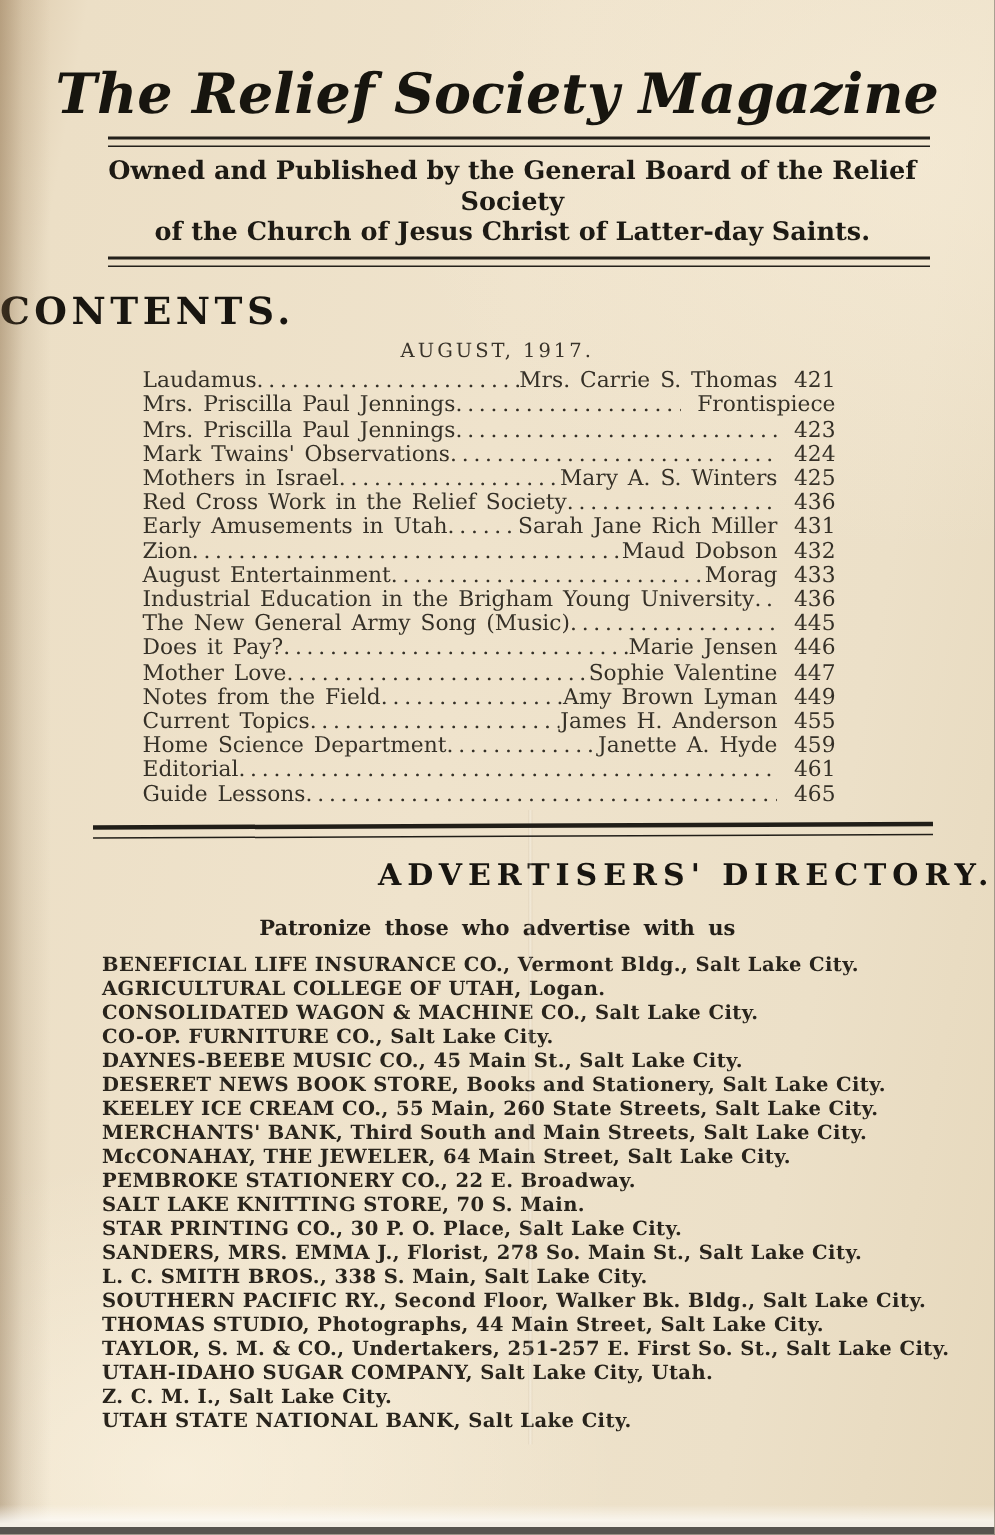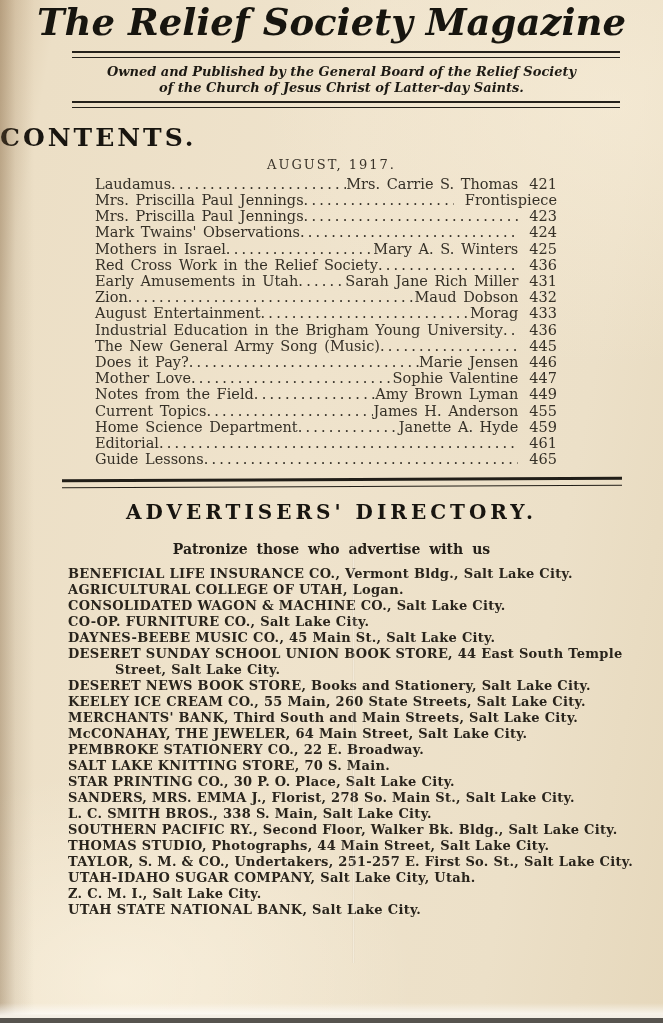--- a/index.html
+++ b/index.html
@@ -29,43 +29,42 @@
   }
   .edge-bottom {
     position: absolute; left: 0; right: 0; bottom: 0; height: 20px;
     background: linear-gradient(to bottom, rgba(255,255,255,0) 0%, rgba(255,255,255,0.65) 70%, #f4efe6 85%);
     border-bottom: 5px solid #57544f;
     box-sizing: border-box;
     pointer-events: none;
   }
 
   
-  .masthead { }
+  .masthead { padding-top: 40px; }
   .page-title {
     margin: 0;
     text-align: center;
     font-size: 37px;
     font-weight: bold;
     font-style: italic;
     letter-spacing: 0px;
     color: #17150f;
   }
   .rule-double {
     margin: 7px 43px 0 72px;
     height: 4px;
     border-top: 2px solid #24211b;
     border-bottom: 1px solid #24211b;
   }
   .publisher-line {
     margin: 6px 40px 0 60px;
     text-align: center;
-    font-size: 13px;
+    font-size: 17px;
     line-height: 1.22;
     font-weight: bold;
-    font-style: italic;
     color: #1d1a14;
   }
   .rule-double.below-publisher { margin-top: 5px; }
 
   
   .contents-heading {
     margin: 15px 0 0 0;
     text-align: left;
     font-size: 25px;
     font-weight: bold;
@@ -102,21 +101,21 @@
   
   .rule-heavy {
     margin: 11px 41px 0 62px;
     height: 5px;
     border-top: 3px solid #211e18;
     border-bottom: 1px solid #211e18;
     transform: rotate(-0.25deg);
   }
   .directory-heading {
     margin-top: 13px;
-    text-align: center;
+    text-align: right;
     font-size: 20px;
     font-weight: bold;
     letter-spacing: 4px;
     color: #181510;
   }
   .directory-tagline {
     margin-top: 5px;
     text-align: center;
     font-size: 14px;
     font-weight: bold;
@@ -263,21 +262,20 @@
   <div class="rule-heavy"></div>
   <h2 class="directory-heading">ADVERTISERS'  DIRECTORY.</h2>
   <div class="directory-tagline">Patronize those who advertise with us</div>
 
   <div class="ad-list">
       <div class="ad-item">BENEFICIAL LIFE INSURANCE CO., Vermont Bldg., Salt Lake City.</div>
       <div class="ad-item">AGRICULTURAL COLLEGE OF UTAH, Logan.</div>
       <div class="ad-item">CONSOLIDATED WAGON &amp; MACHINE CO., Salt Lake City.</div>
       <div class="ad-item">CO-OP. FURNITURE CO., Salt Lake City.</div>
       <div class="ad-item">DAYNES-BEEBE MUSIC CO., 45 Main St., Salt Lake City.</div>
-      <div class="ad-item">DESERET SUNDAY SCHOOL UNION BOOK STORE, 44 East South Temple Street, Salt Lake City.</div>
       <div class="ad-item">DESERET NEWS BOOK STORE, Books and Stationery, Salt Lake City.</div>
       <div class="ad-item">KEELEY ICE CREAM CO., 55 Main, 260 State Streets, Salt Lake City.</div>
       <div class="ad-item">MERCHANTS' BANK, Third South and Main Streets, Salt Lake City.</div>
       <div class="ad-item">McCONAHAY, THE JEWELER, 64 Main Street, Salt Lake City.</div>
       <div class="ad-item">PEMBROKE STATIONERY CO., 22 E. Broadway.</div>
       <div class="ad-item">SALT LAKE KNITTING STORE, 70 S. Main.</div>
       <div class="ad-item">STAR PRINTING CO., 30 P. O. Place, Salt Lake City.</div>
       <div class="ad-item">SANDERS, MRS. EMMA J., Florist, 278 So. Main St., Salt Lake City.</div>
       <div class="ad-item">L. C. SMITH BROS., 338 S. Main, Salt Lake City.</div>
       <div class="ad-item">SOUTHERN PACIFIC RY., Second Floor, Walker Bk. Bldg., Salt Lake City.</div>

